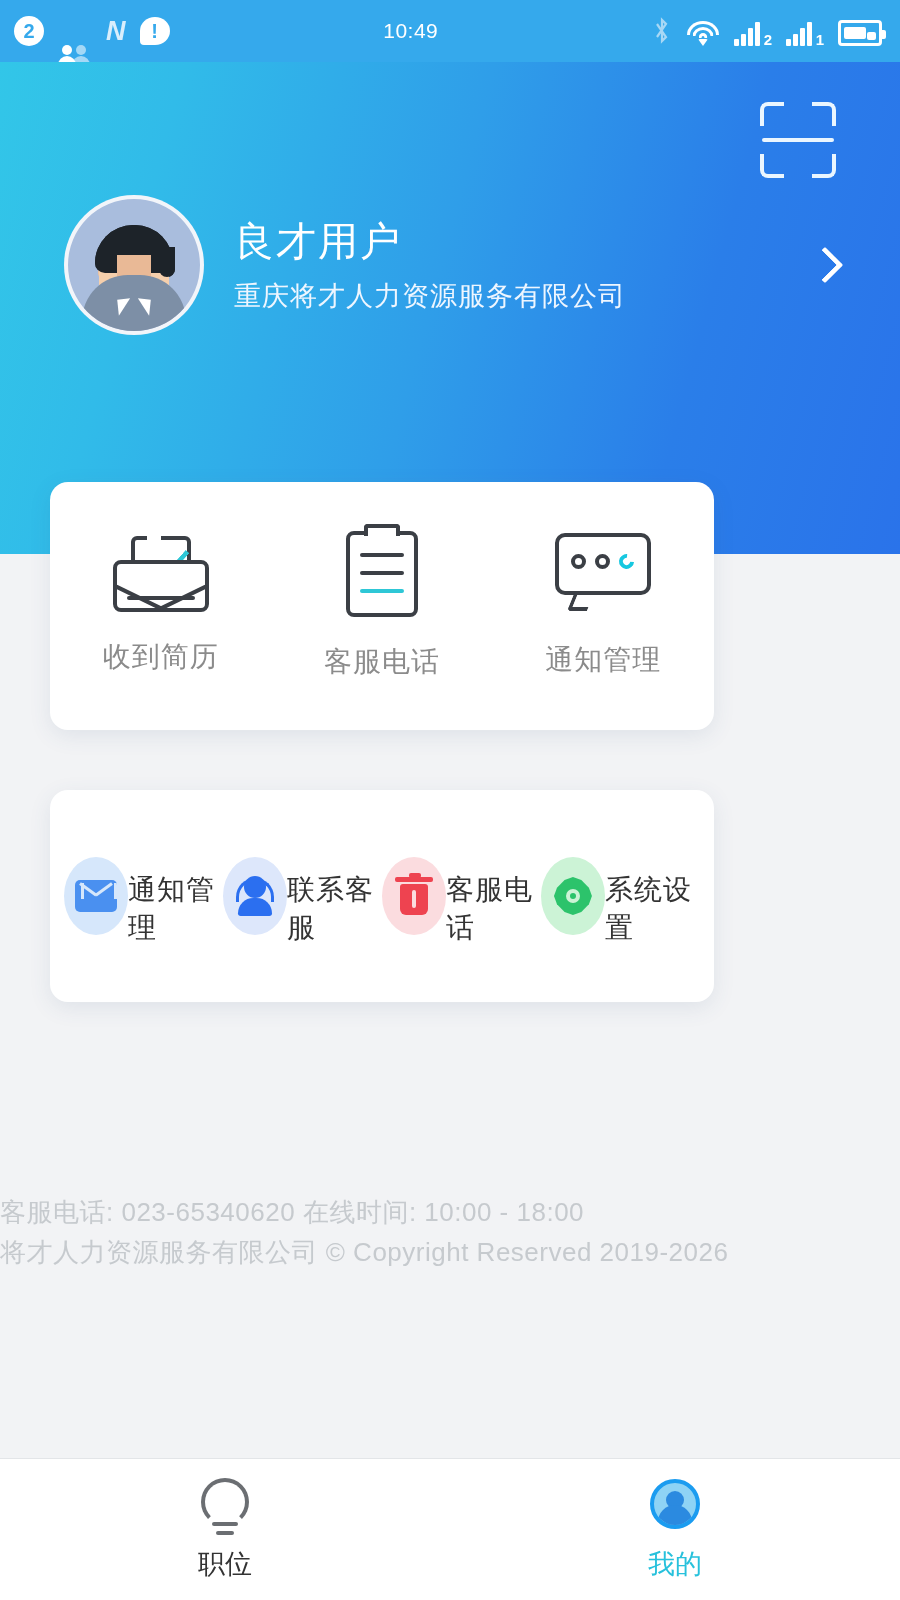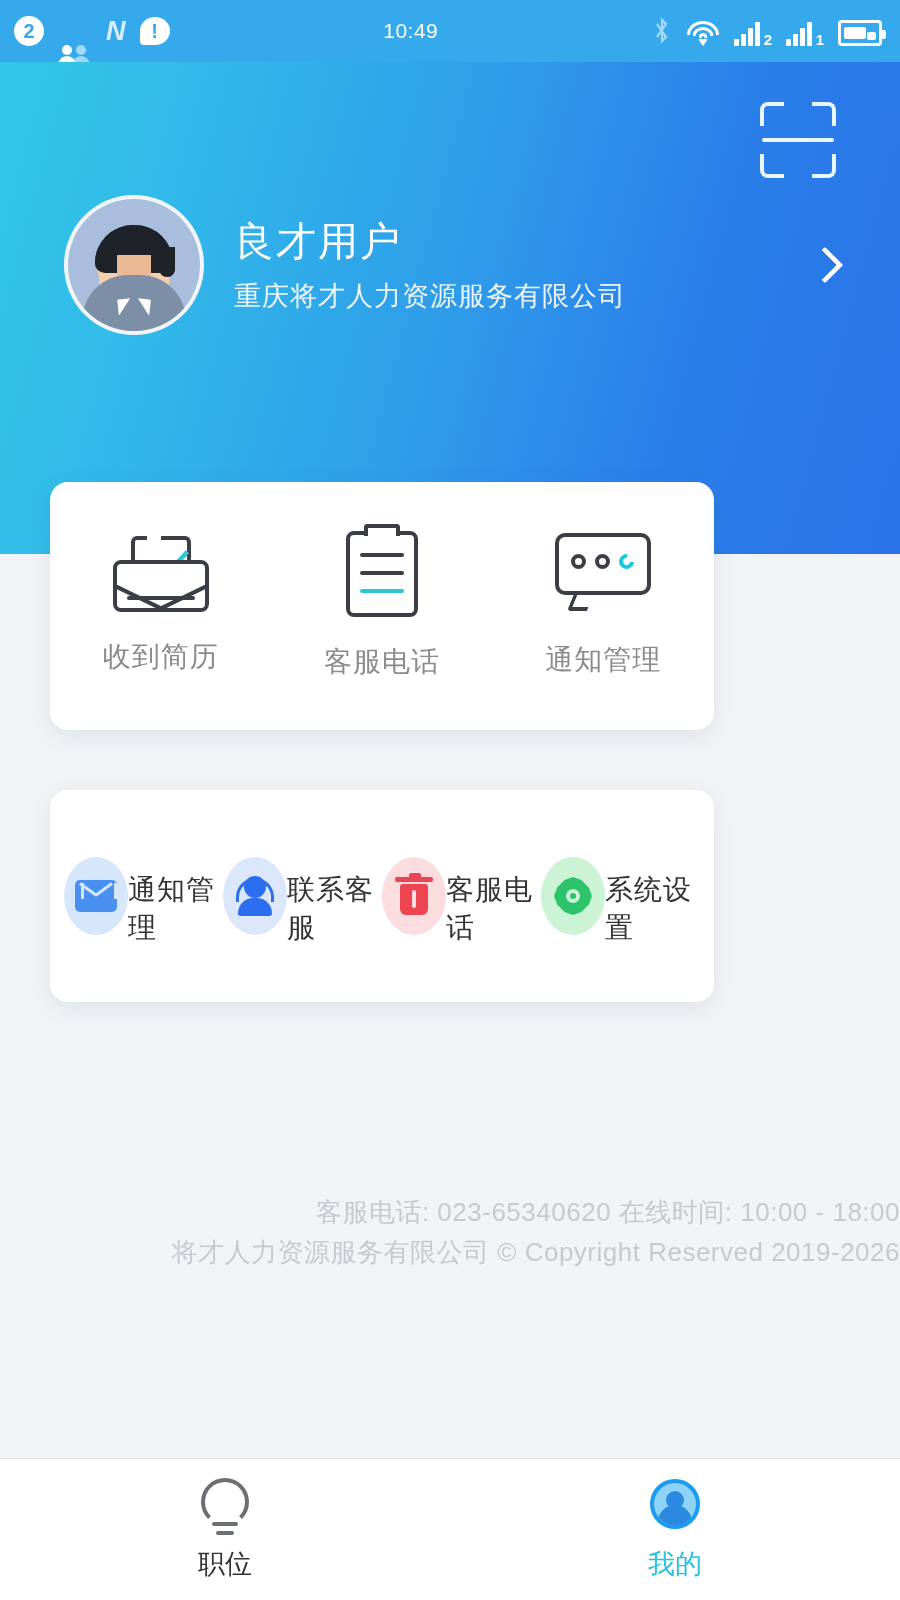--- a/index.html
+++ b/index.html
@@ -182,21 +182,21 @@
 
   .gearglyph{ width:38px;height:38px;position:relative;}
   .gearglyph .g{ position:absolute; inset:0; background:#2cc36b;
     clip-path:polygon(50% 0%,72% 8%,92% 28%,100% 50%,92% 72%,72% 92%,50% 100%,28% 92%,8% 72%,0% 50%,8% 28%,28% 8%);}
   .gearglyph .c{ position:absolute; left:50%;top:50%;transform:translate(-50%,-50%);
     width:14px;height:14px;border-radius:50%;background:#ccf3d6;}
   .gearglyph .c::after{content:"";position:absolute;left:50%;top:50%;transform:translate(-50%,-50%);
     width:6px;height:6px;border-radius:50%;background:#2cc36b;}
 
   
-  .footer{ position:absolute; left:0; top:1192px; width:900px; text-align:right; color:#c6cace; }
+  .footer{ position:absolute; left:0; top:1192px; width:900px; text-align:left; color:#c6cace; }
   .footer div{ font-size:26px; line-height:1.55; letter-spacing:.5px; }
 
   
   .tabbar{
     position:absolute; left:0; bottom:0; width:900px; height:142px;
     background:#fff; border-top:1px solid #e3e5e8; display:flex;text-align:center;
   }
   .tab{ flex:1; display:flex; flex-direction:column; align-items:center; justify-content:center; cursor:pointer; gap:10px;}
   .tab span.t-lbl{ font-size:27px; color:#333; }
   .tab.active span.t-lbl{ color:#27c1dc; }

